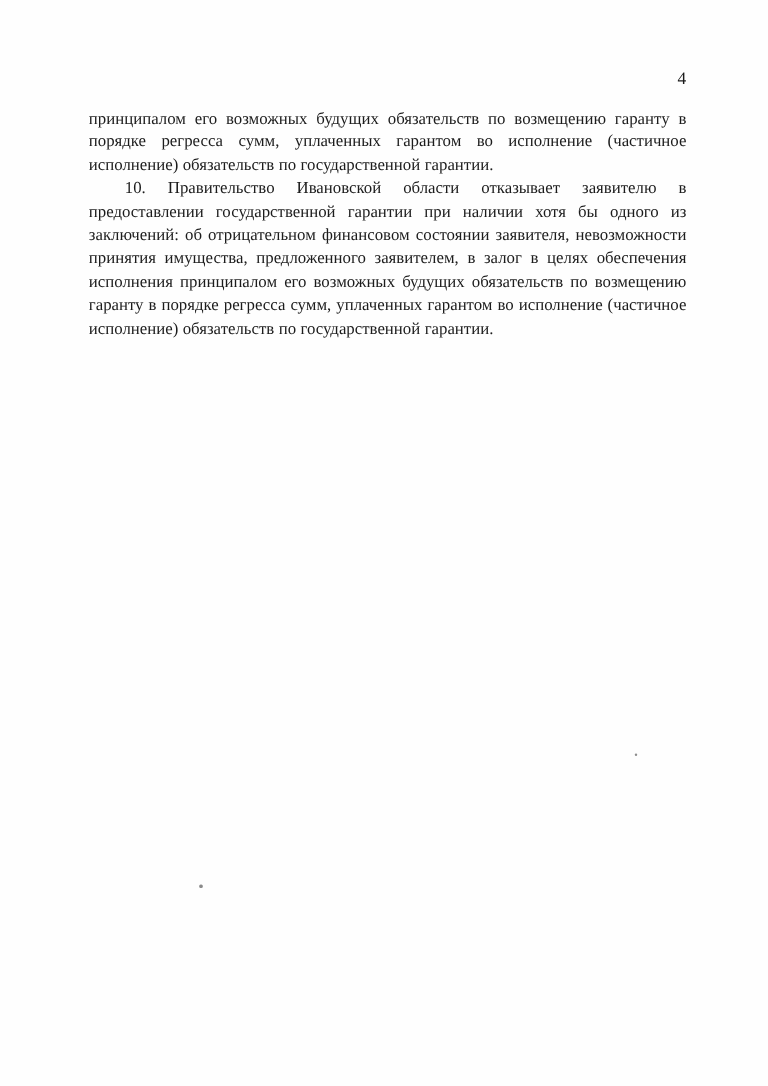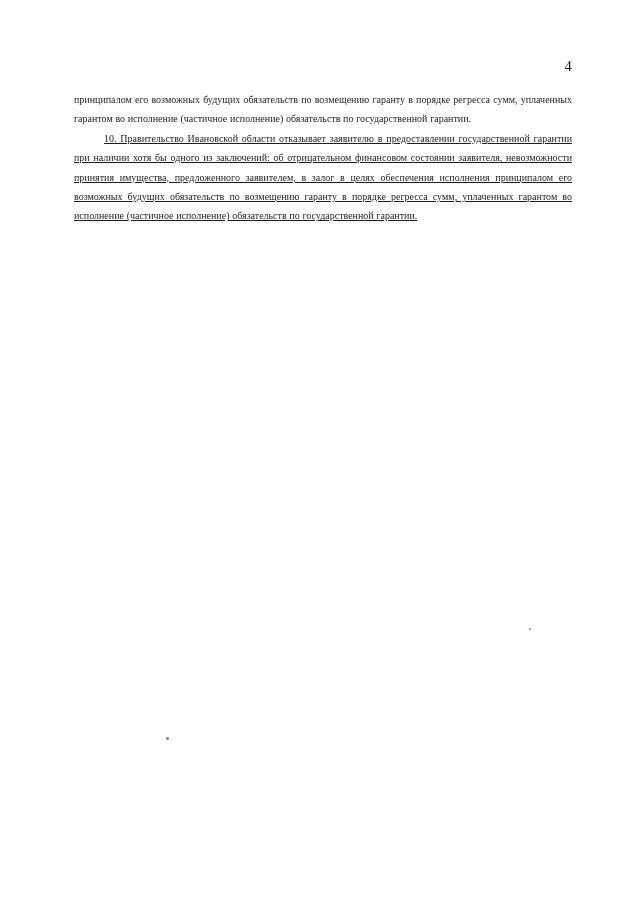--- a/index.html
+++ b/index.html
@@ -33,30 +33,29 @@
     letter-spacing: 0.2px;
   }
   .text-body {
     position: absolute;
     top: 90px;
     left: 74px;
     width: 498px;
   }
   .para {
     margin: 0 0 0 0;
-    font-size: 10px;
+    font-size: 14px;
     line-height: 19.4px;
     text-align: justify;
     text-justify: inter-word;
     color: #1c1c1c;
     word-spacing: 0.2px;
   }
   .para.indent {
     text-indent: 30px;
-    text-decoration: underline;
   }
   .para + .para {
     margin-top: 0px;
   }
   .speck {
     position: absolute;
     background: #9a9a9a;
     border-radius: 50%;
   }
   .speck-a {

